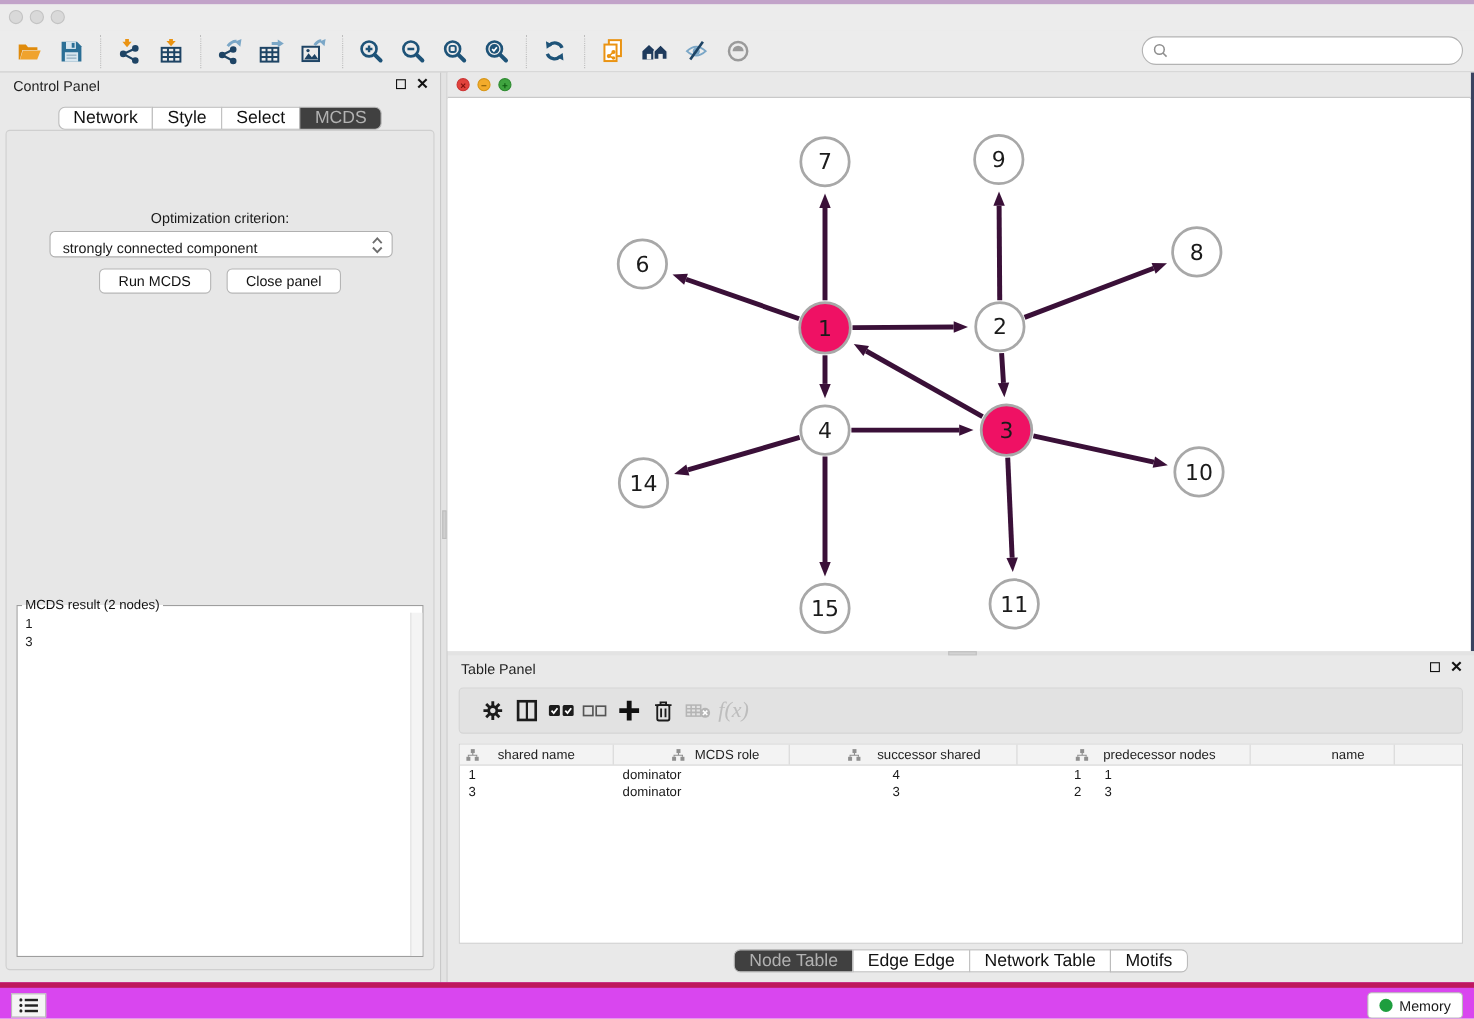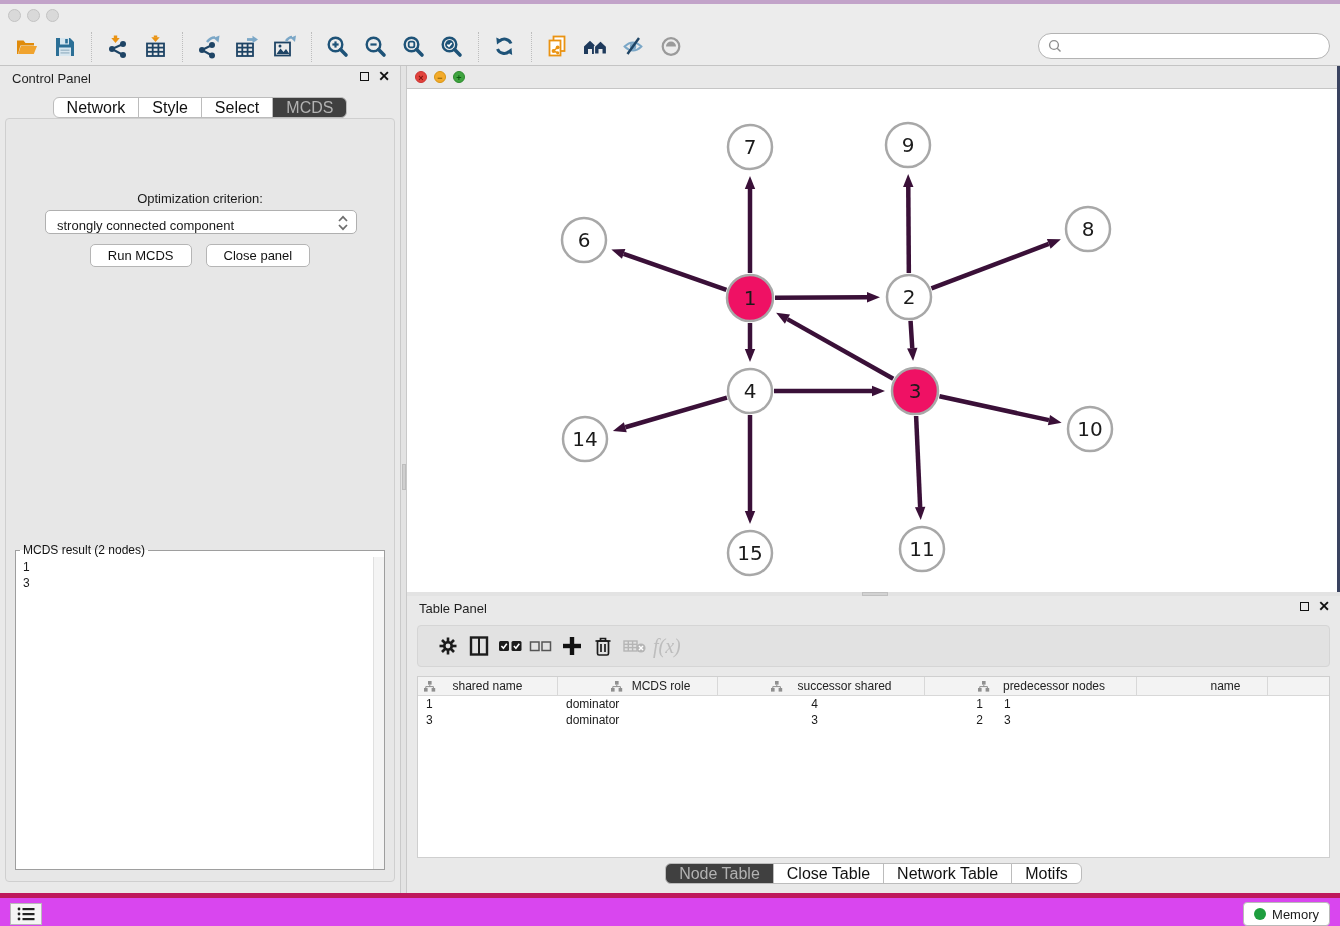--- a/index.html
+++ b/index.html
@@ -488,21 +488,21 @@
             <div class="td" style="width: 140px; text-align: left; padding: 0px 0px 0px 8px;">3</div>
             <div class="td" style="width: 113px; text-align: left; padding: 0px 0px 0px 8px;">dominator</div>
             <div class="td" style="width: 160px; text-align: right; padding: 0px 13px 0px 0px;">3</div>
             <div class="td" style="width: 165px; text-align: right; padding: 0px 13px 0px 0px;">2</div>
             <div class="td" style="width: 84px; text-align: left; padding: 0px 0px 0px 8px;">3</div>
           </div>
         </div>
     </div>
     <div class="bottom-tabs" id="bottom-tabs">
         <span class="tab selected">Node Table</span>
-        <span class="tab">Close Table</span>
+        <span class="tab">Edge Edge</span>
         <span class="tab">Network Table</span>
         <span class="tab">Motifs</span>
       </div>
   </div>
 
   <div class="statusbar">
     <span class="list-btn">
         <svg width="20" height="18">
           <g fill="#222">
             <circle cx="3" cy="4" r="1.4"></circle>

